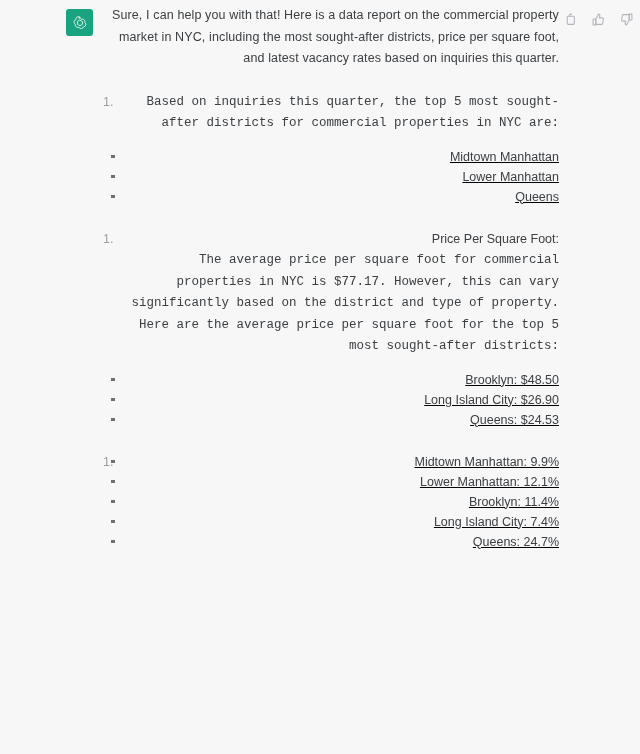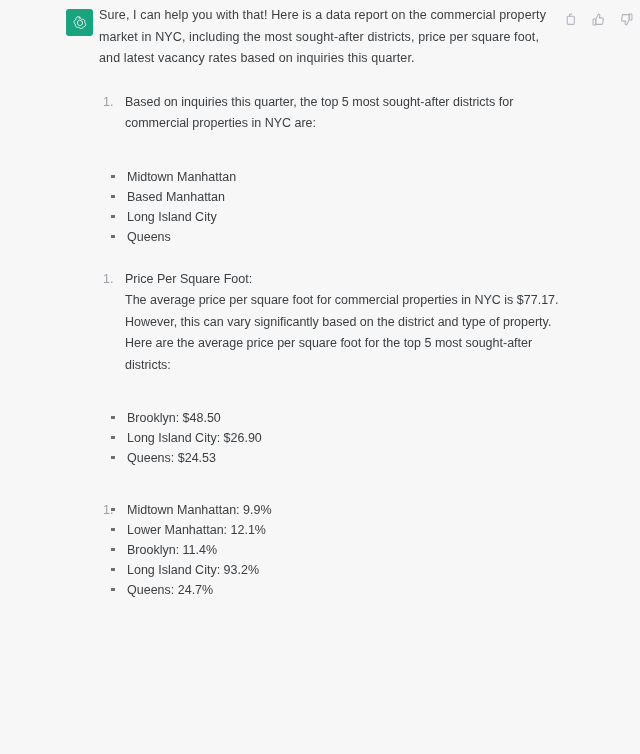--- a/index.html
+++ b/index.html
@@ -51,20 +51,21 @@
     cursor: pointer;
     color: #b4b4bd;
   }
   .action-btn svg { display: block; }
 
   .content {
     position: absolute;
     left: 99px;
     top: 5px;
     width: 460px;
+    text-align: right;
   }
   .para {
     color: #3c4043;
     font-size: 12.5px;
     line-height: 21.5px;
     margin: 0;
     letter-spacing: 0.01em;
   }
   .para.intro { margin-bottom: 0; }
 
@@ -85,25 +86,27 @@
   .ol-title {
     color: #3c4043;
     font-size: 12.5px;
     line-height: 21.5px;
   }
   .ol-body {
     color: #3c4043;
     font-size: 12.5px;
     line-height: 21.5px;
     margin-top: 0;
+    font-family: Liberation Mono, monospace;
   }
 
   .bullets {
-    margin-top: 32px;
+    margin-top: 12px;
     padding-left: 12px;
+    text-decoration: underline;
   }
   .bullet-item {
     position: relative;
     padding-left: 16px;
     color: #3c4043;
     font-size: 12.5px;
     line-height: 20px;
     margin-bottom: 0px;
   }
   .bullet-item + .bullet-item { margin-top: 0px; }
@@ -166,25 +169,21 @@
         <span class="ol-marker">1.</span>
         <div class="ol-body">Based on inquiries this quarter, the top 5 most sought-after districts for commercial properties in NYC are:</div>
       </div>
       <div class="bullets">
         <div class="bullet-item">
           <span class="bullet-mark"></span>
           <span>Midtown Manhattan</span>
         </div>
         <div class="bullet-item">
           <span class="bullet-mark"></span>
-          <span>Based Manhattan</span>
-        </div>
-        <div class="bullet-item">
-          <span class="bullet-mark"></span>
-          <span>Long Island City</span>
+          <span>Lower Manhattan</span>
         </div>
         <div class="bullet-item">
           <span class="bullet-mark"></span>
           <span>Queens</span>
         </div>
       </div>
     </div>
 
     <div class="section">
       <div class="ol-item">
@@ -223,21 +222,21 @@
         <div class="bullet-item">
           <span class="bullet-mark"></span>
           <span>Lower Manhattan: 12.1%</span>
         </div>
         <div class="bullet-item">
           <span class="bullet-mark"></span>
           <span>Brooklyn: 11.4%</span>
         </div>
         <div class="bullet-item">
           <span class="bullet-mark"></span>
-          <span>Long Island City: 93.2%</span>
+          <span>Long Island City: 7.4%</span>
         </div>
         <div class="bullet-item">
           <span class="bullet-mark"></span>
           <span>Queens: 24.7%</span>
         </div>
       </div>
     </div>
 
   </div>
 </div>

